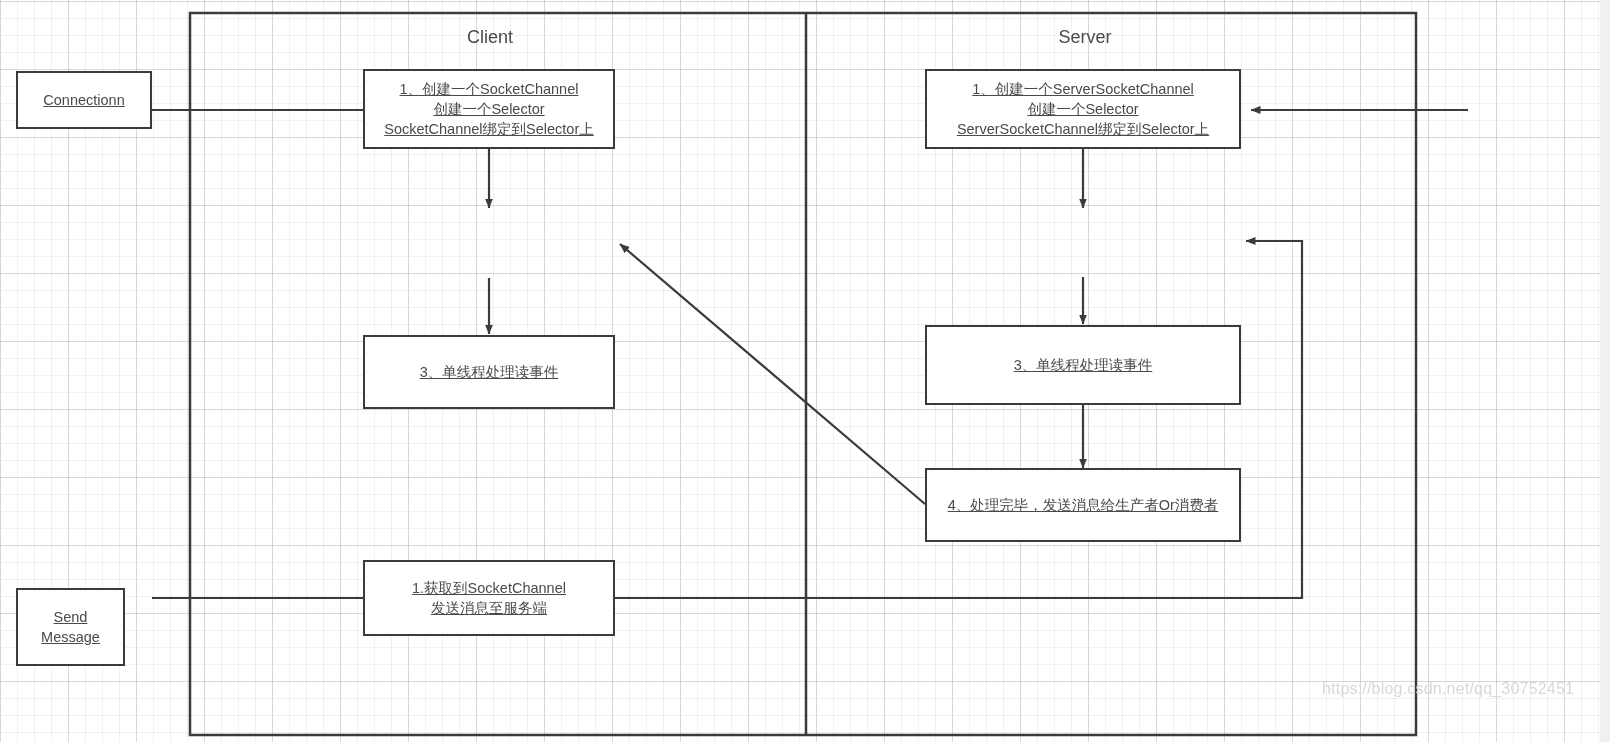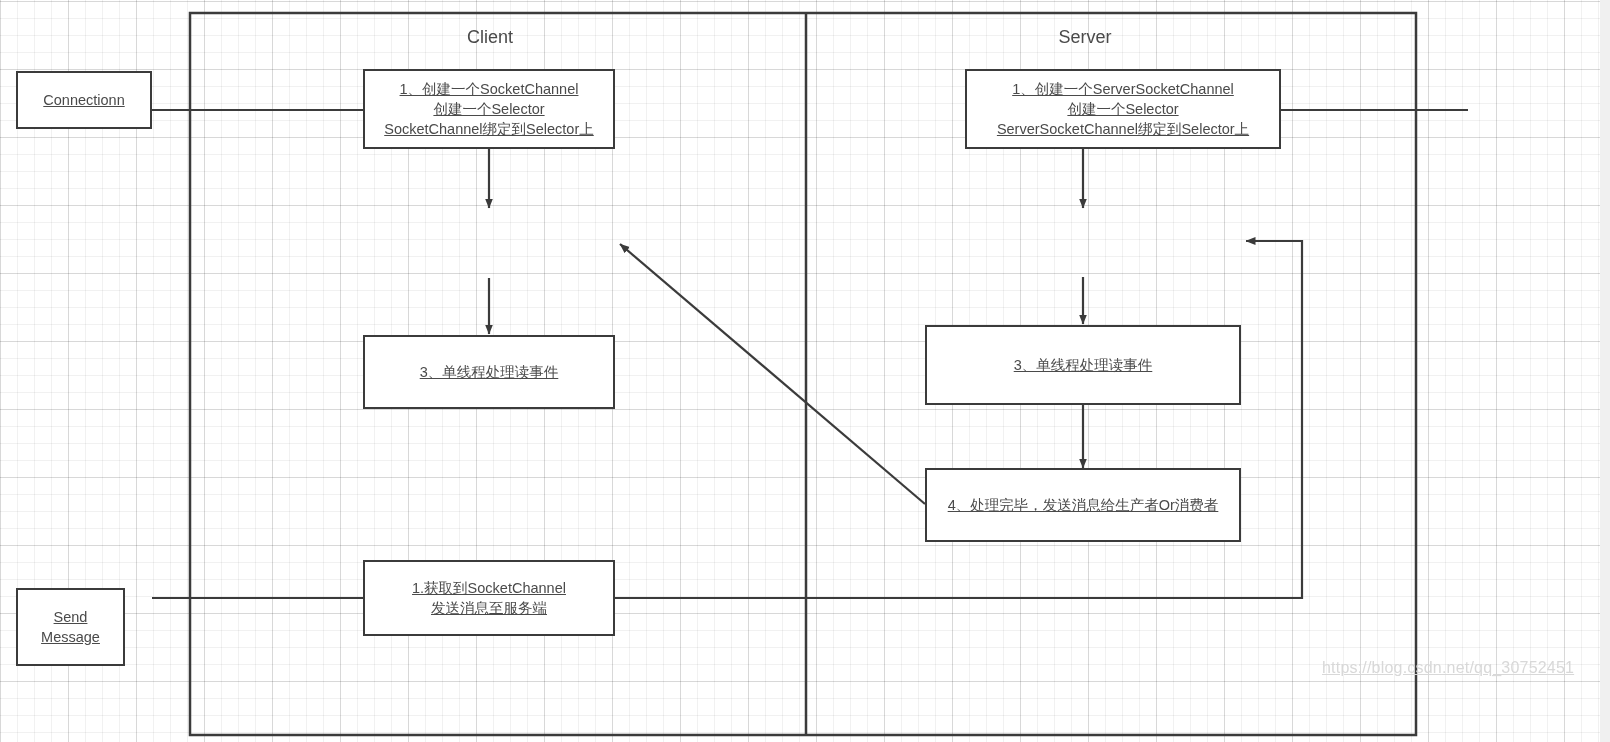--- a/index.html
+++ b/index.html
@@ -58,27 +58,26 @@
   .lane-label {
     position: absolute;
     color: #4a4a4a;
     font-size: 18px;
     text-align: center;
     white-space: nowrap;
   }
   #watermark {
     position: absolute;
     left: 1322px;
-    top: 659px;
+    top: 680px;
     color: #d8d8d8;
     font-size: 16px;
     letter-spacing: 0.2px;
     white-space: nowrap;
     user-select: none;
-    text-decoration: underline;
   }
 </style>
 </head>
 <body>
 
 <div id="canvas">
 
   <div id="right-gutter"></div>
 
   <svg id="svg-layer" viewBox="0 0 1610 742" xmlns="http://www.w3.org/2000/svg">
@@ -134,21 +133,21 @@
 
   <div class="node" style="left:363px; top:335px; width:252px; height:74px;">
     <span class="txt">3、单线程处理读事件</span>
   </div>
 
   <div class="node" style="left:363px; top:560px; width:252px; height:76px;">
     <span class="txt">1.获取到SocketChannel
 发送消息至服务端</span>
   </div>
 
-  <div class="node" style="left:925px; top:69px; width:316px; height:80px;margin-left:40px;">
+  <div class="node" style="left:925px; top:69px; width:316px; height:80px;">
     <span class="txt">1、创建一个ServerSocketChannel
 创建一个Selector
 ServerSocketChannel绑定到Selector上</span>
   </div>
 
 
   <div class="node" style="left:925px; top:325px; width:316px; height:80px;">
     <span class="txt">3、单线程处理读事件</span>
   </div>
 

